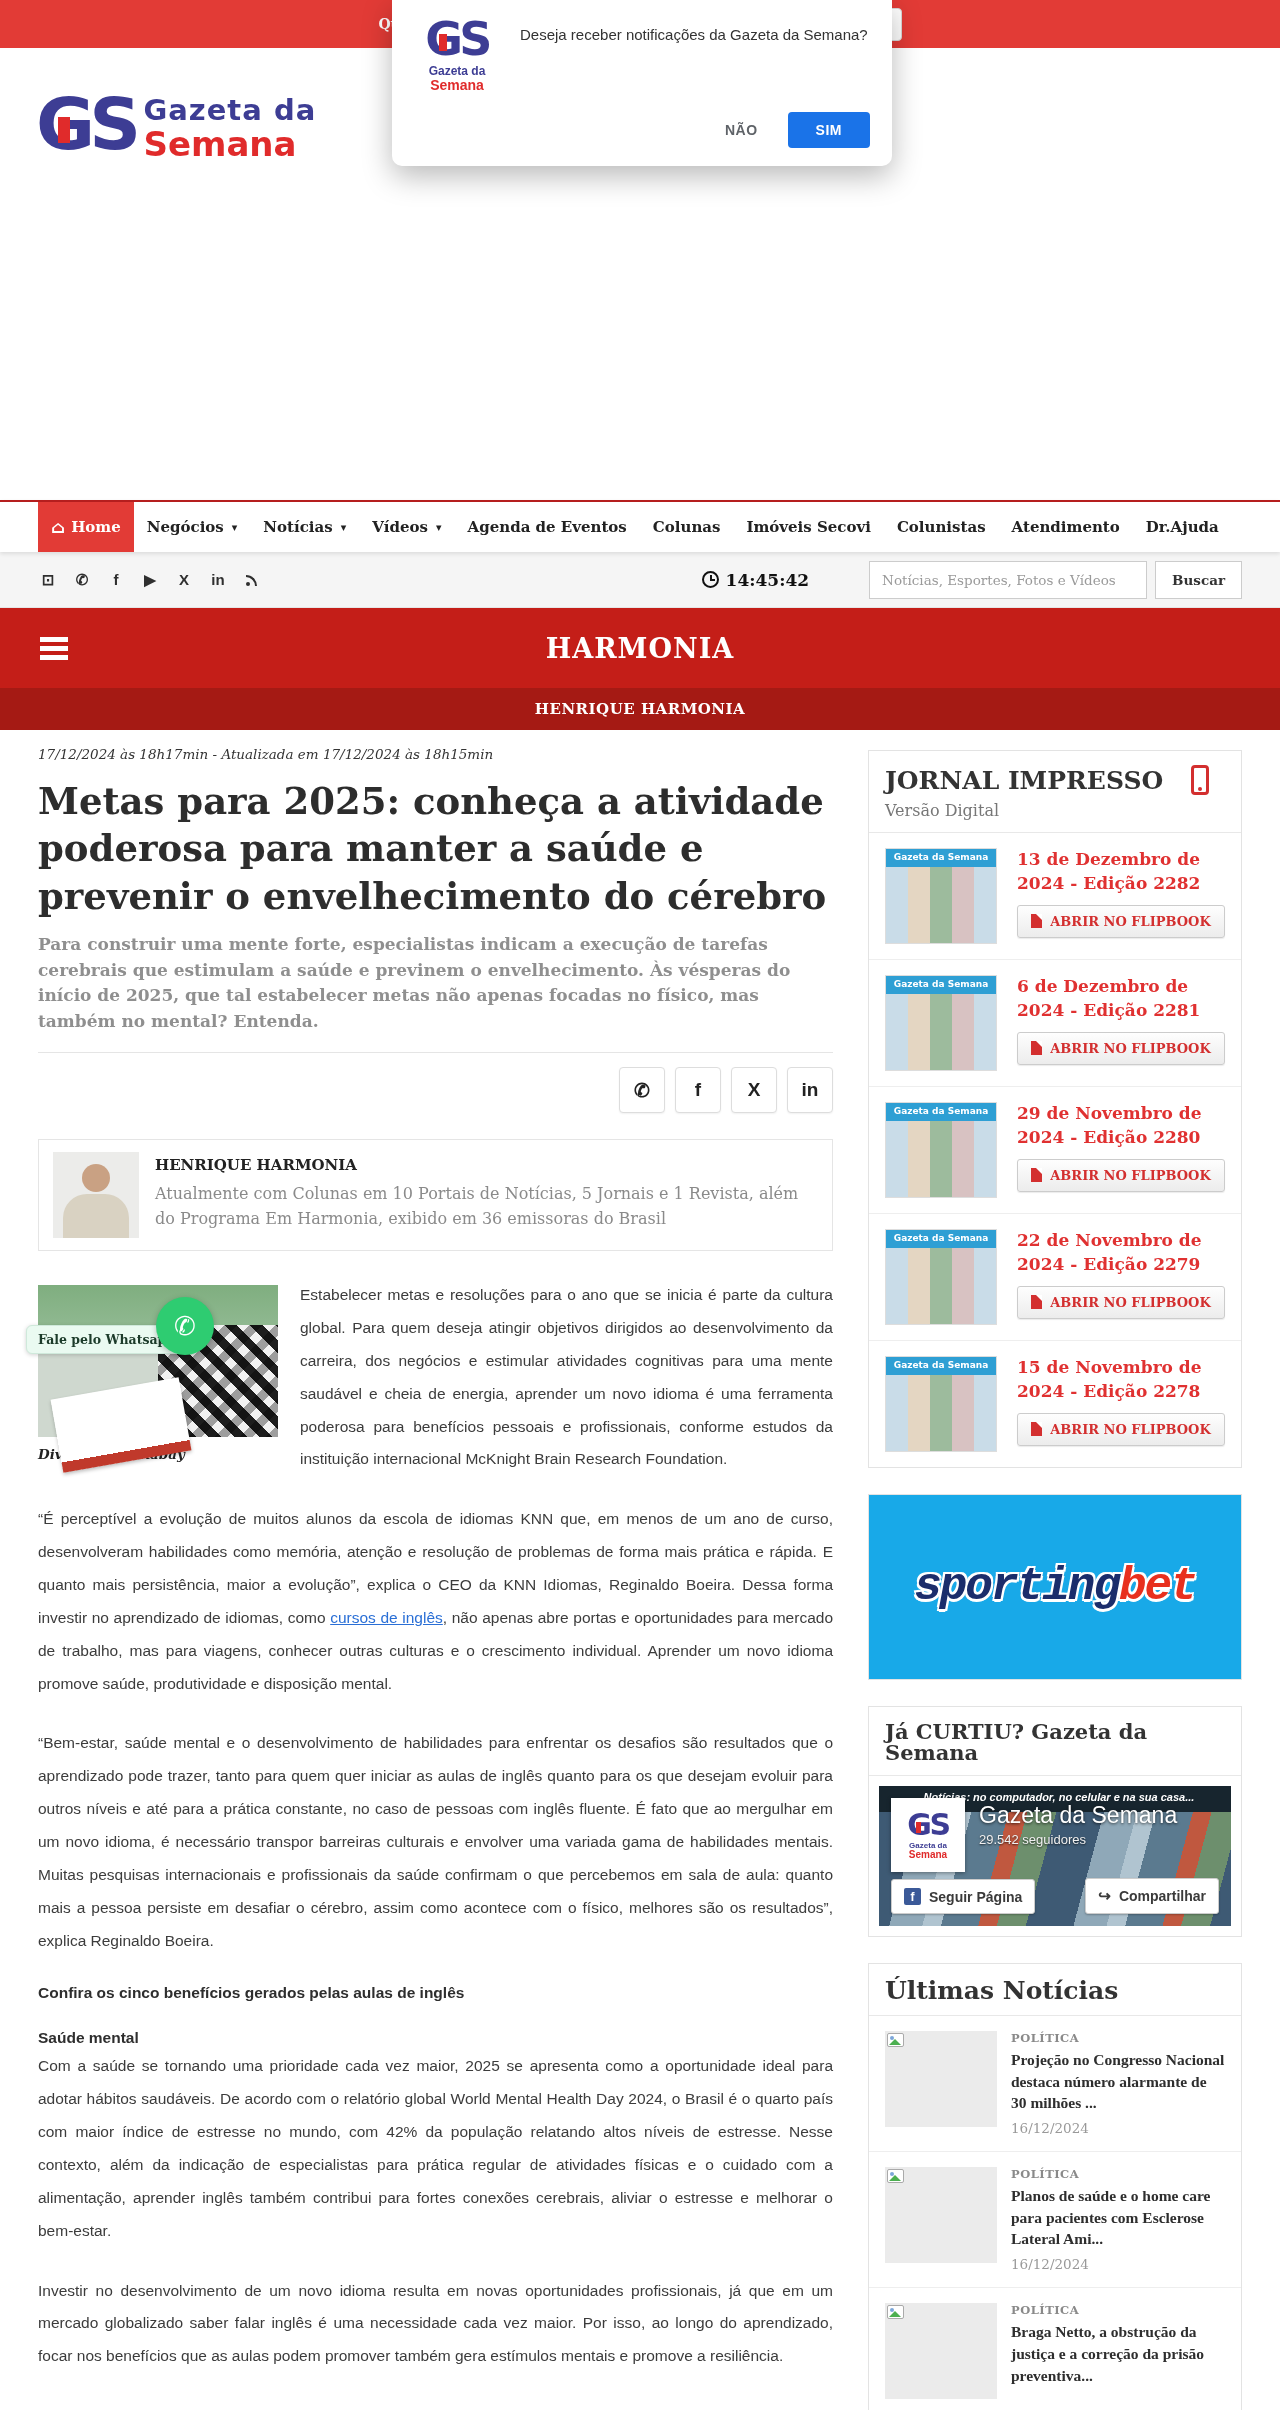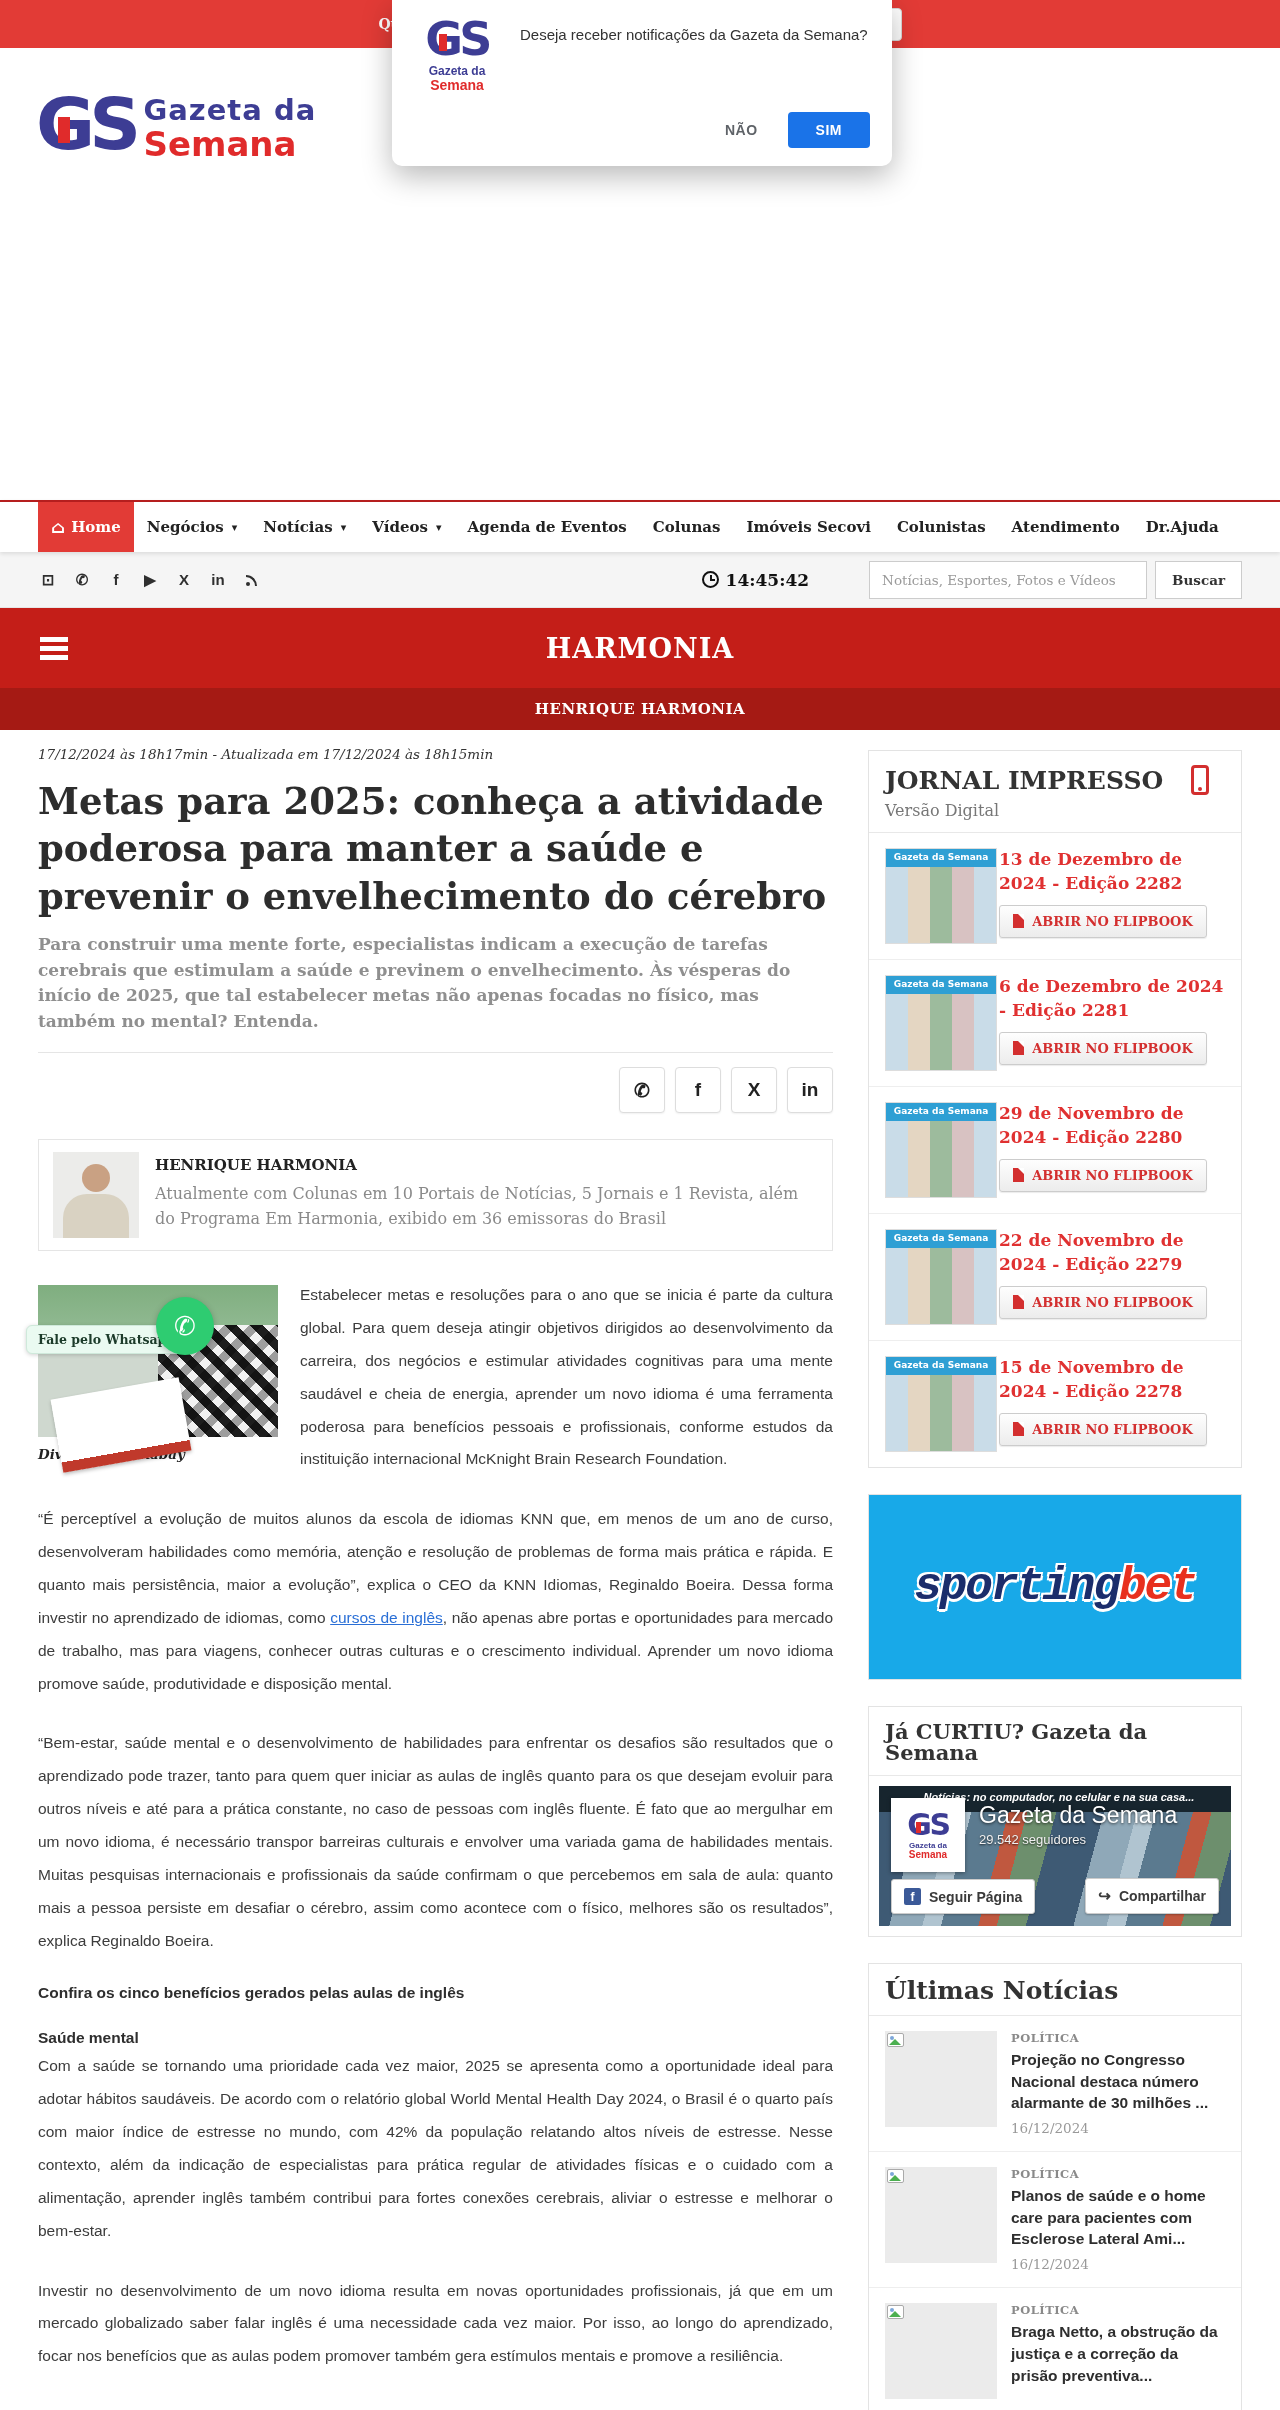--- a/index.html
+++ b/index.html
@@ -103,21 +103,21 @@
   .inline-link{color:#2a6fd6;text-decoration:underline}
 
   
   .sbox{border:1px solid #e3e3e3;background:#fff;margin-bottom:26px}
   .sbox-head{padding:14px 16px 12px;border-bottom:1px solid #e8e8e8}
   .sbox-title{font-family:"DejaVu Serif",serif;font-weight:bold;font-size:25px;color:#333;display:flex;align-items:center;gap:28px;line-height:1}
   .sbox-title.small{font-size:21px}
   .phone-ic{position:relative;width:18px;height:30px;border:3px solid #d32f2f;border-radius:4px;flex:none}
   .phone-ic::after{content:"";position:absolute;left:4px;bottom:1px;width:4px;height:4px;border-radius:50%;background:#d32f2f}
   .sbox-sub{font-family:"DejaVu Serif",serif;color:#777;font-size:16px;margin-top:6px}
-  .edition{display:flex;gap:2px;padding:15px 16px;border-bottom:1px solid #eee}
+  .edition{display:flex;gap:20px;padding:15px 16px;border-bottom:1px solid #eee}
   .edition:last-child{border-bottom:none}
   .ed-thumb{width:112px;height:96px;flex:none;border:1px solid #ddd;background:
       linear-gradient(180deg,#2e9fd4 0 18px,transparent 18px),
       repeating-linear-gradient(90deg,#c9dce8 0 22px,#e4d6c2 22px 44px,#9dbb9d 44px 66px,#d8c2c2 66px 88px),
       repeating-linear-gradient(0deg,rgba(255,255,255,.55) 0 10px,rgba(120,120,120,.25) 10px 20px);position:relative}
   .ed-thumb::before{content:"Gazeta da Semana";position:absolute;top:3px;left:0;right:0;text-align:center;color:#fff;font-size:9px;font-weight:bold;font-family:"DejaVu Sans",sans-serif}
   .ed-body{flex:1}
   .ed-title{font-family:"DejaVu Serif",serif;font-weight:bold;color:#e03131;font-size:17px;line-height:1.4}
   .flip-btn{margin-top:9px;width:208px;padding:8px 0;border:1px solid #ccc;border-radius:3px;background:linear-gradient(#fefefe,#ececec);display:flex;align-items:center;justify-content:center;gap:8px;font-family:"DejaVu Serif",serif;font-weight:bold;font-size:13px;color:#d32f2f;cursor:pointer;box-shadow:0 1px 1px rgba(0,0,0,.08)}
   .file-ic{width:11px;height:14px;background:#d32f2f;position:relative;flex:none}
@@ -144,21 +144,21 @@
   .share-arrow{font-size:15px;color:#3a3a3a}
 
   .news-item{display:flex;gap:14px;padding:15px 16px;border-bottom:1px solid #eee}
   .news-item:last-child{border-bottom:none}
   .n-thumb{width:112px;height:96px;flex:none;background:#ebebeb;position:relative}
   .broken{position:absolute;left:2px;top:2px;width:17px;height:14px;background:#fff;border:1px solid #aaa;border-radius:2px}
   .broken::before{content:"";position:absolute;left:2px;top:2px;width:4px;height:4px;border-radius:50%;background:#7da7d9}
   .broken::after{content:"";position:absolute;left:1px;bottom:1px;border-left:6px solid transparent;border-right:6px solid transparent;border-bottom:6px solid #4caf50}
   .n-body{flex:1}
   .n-cat{font-family:"DejaVu Serif",serif;font-weight:bold;color:#8a8a8a;font-size:11.5px;letter-spacing:.5px}
-  .n-title{font-family:Liberation Sans, sans-serif;font-weight:bold;font-size:15.5px;color:#2e2e2e;line-height:1.4;margin:4px 0 6px;display:block}
+  .n-title{font-family:Liberation Serif, serif;font-weight:bold;font-size:15.5px;color:#2e2e2e;line-height:1.4;margin:4px 0 6px;display:block}
   .n-date{font-family:"DejaVu Serif",serif;color:#999;font-size:13.5px}
 </style>
 </head>
 <body>
 
 <div class="topbar">
   <span class="topbar-date">Quarta-Feira, 18 de Dezembro de 2024</span>
   <div class="auth">
     <a>
         <span>→</span>

